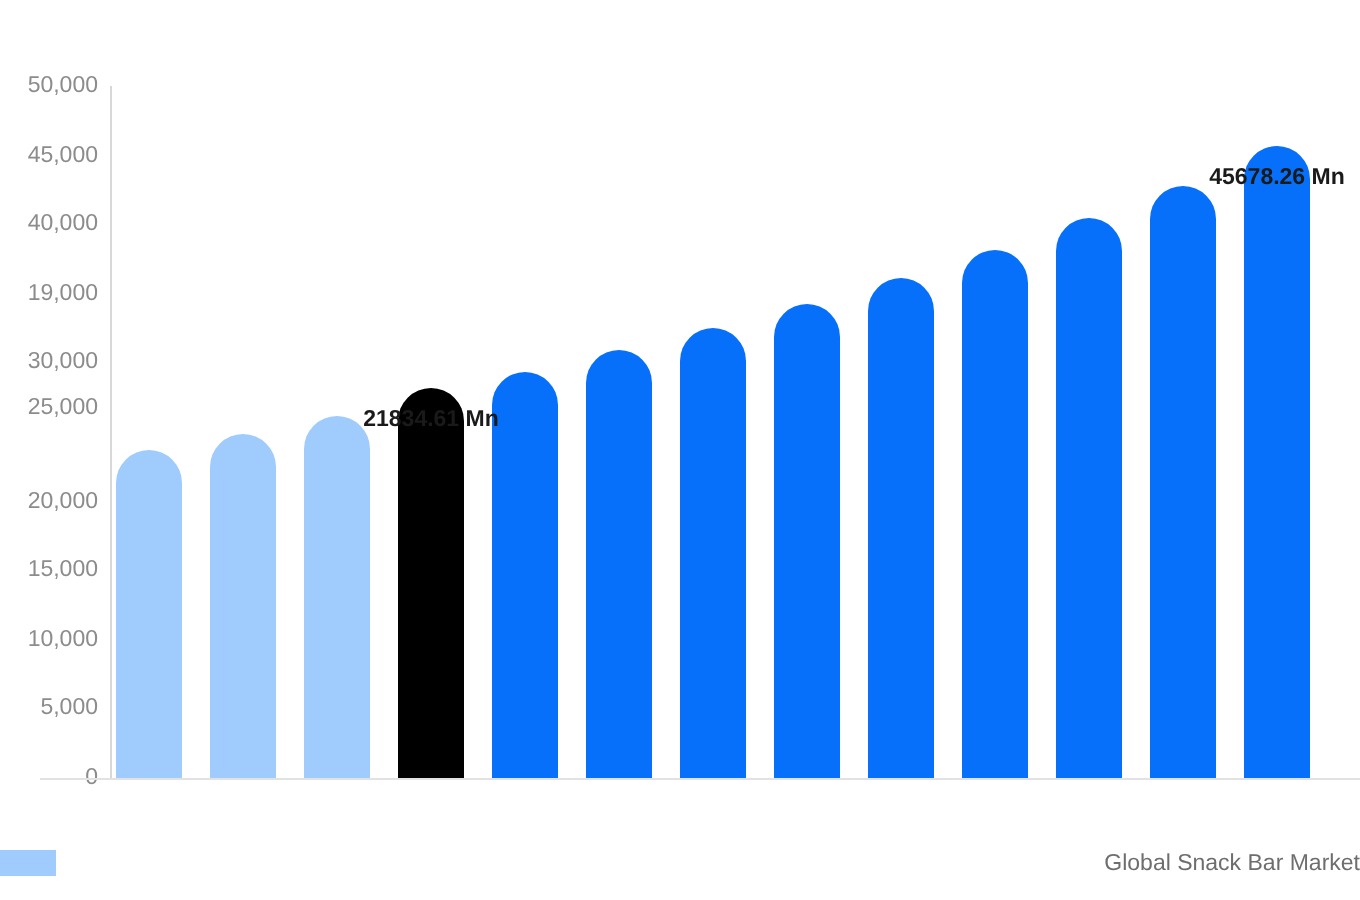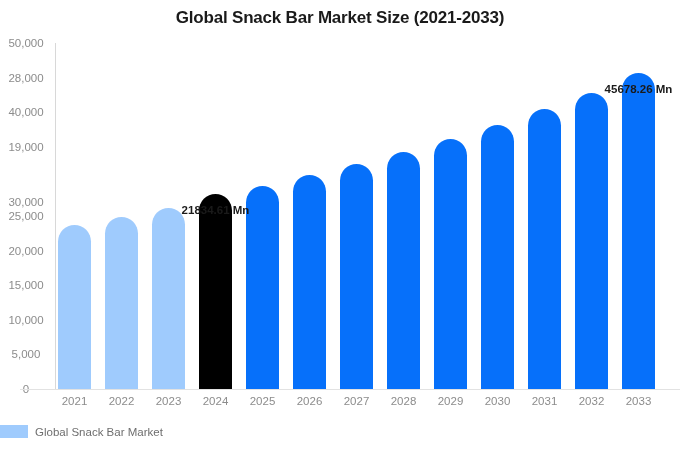--- a/index.html
+++ b/index.html
@@ -45,21 +45,21 @@
     width: 660px;
     height: 1px;
     background: #e2e2e2;
   }
 
   
   .y-label {
     position: absolute;
     right: 0;
     width: 46px;
-    text-align: center;
+    text-align: right;
     font-size: 11.5px;
     color: #8c8c8c;
     transform: translateY(-50%);
     white-space: nowrap;
   }
   .y-labels-col {
     position: absolute;
     left: 0;
     top: 0;
     width: 49px;
@@ -111,51 +111,50 @@
   }
 
   
   .legend {
     position: absolute;
     left: 0;
     top: 425px;
     width: 680px;
     display: flex;
     align-items: center;
-    justify-content: flex-start;
+    justify-content: space-between;
     gap: 7px;
   }
   .legend-swatch {
     width: 28px;
     height: 13px;
     background: #9fcbfd;
   }
   .legend-label {
     font-size: 11.5px;
     color: #6e6e6e;
   }
 </style>
 </head>
 <body>
 
 <div id="chart-root">
 
-  <div class="chart-title">Global Snack Bar Market Size (2021-2033)</div>
 
   <div class="y-labels-col">
       <div class="y-label" style="top: 389px;">0</div>
       <div class="y-label" style="top: 354.4px;">5,000</div>
       <div class="y-label" style="top: 319.8px;">10,000</div>
       <div class="y-label" style="top: 285.2px;">15,000</div>
       <div class="y-label" style="top: 250.6px;">20,000</div>
-      <div class="y-label" style="top: 216px;">25,000</div>
-      <div class="y-label" style="top: 181.4px; margin-top: 21px;">30,000</div>
+      <div class="y-label" style="top: 204px;">25,000</div>
+      <div class="y-label" style="top: 181.4px;">30,000</div>
       <div class="y-label" style="top: 146.8px;">19,000</div>
       <div class="y-label" style="top: 112.2px;">40,000</div>
-      <div class="y-label" style="top: 77.6px;">28,000</div>
+      <div class="y-label" style="top: 77.6px;">45,000</div>
       <div class="y-label" style="top: 43px;">50,000</div>
     </div>
 
   <div class="y-axis-line"></div>
   <div class="x-axis-line"></div>
 
   <div class="bars-layer">
       <div class="bar" style="left: 3px; height: 164.004px; background: rgb(159, 203, 253);"></div>
       <div class="bar" style="left: 50px; height: 172.308px; background: rgb(159, 203, 253);"></div>
       <div class="bar" style="left: 97px; height: 181.304px; background: rgb(159, 203, 253);"></div>
@@ -164,35 +163,20 @@
       <div class="bar" style="left: 238px; height: 213.828px; background: rgb(6, 112, 250);"></div>
       <div class="bar" style="left: 285px; height: 224.9px; background: rgb(6, 112, 250);"></div>
       <div class="bar" style="left: 332px; height: 237.356px; background: rgb(6, 112, 250);"></div>
       <div class="bar" style="left: 379px; height: 250.504px; background: rgb(6, 112, 250);"></div>
       <div class="bar" style="left: 426px; height: 264.344px; background: rgb(6, 112, 250);"></div>
       <div class="bar" style="left: 473px; height: 279.568px; background: rgb(6, 112, 250);"></div>
       <div class="bar" style="left: 520px; height: 296.176px; background: rgb(6, 112, 250);"></div>
       <div class="bar" style="left: 567px; height: 316.094px; background: rgb(6, 112, 250);"></div>
     </div>
 
-  <div class="x-labels-row">
-      <div class="x-label" style="left: 19.5px;">2021</div>
-      <div class="x-label" style="left: 66.5px;">2022</div>
-      <div class="x-label" style="left: 113.5px;">2023</div>
-      <div class="x-label" style="left: 160.5px;">2024</div>
-      <div class="x-label" style="left: 207.5px;">2025</div>
-      <div class="x-label" style="left: 254.5px;">2026</div>
-      <div class="x-label" style="left: 301.5px;">2027</div>
-      <div class="x-label" style="left: 348.5px;">2028</div>
-      <div class="x-label" style="left: 395.5px;">2029</div>
-      <div class="x-label" style="left: 442.5px;">2030</div>
-      <div class="x-label" style="left: 489.5px;">2031</div>
-      <div class="x-label" style="left: 536.5px;">2032</div>
-      <div class="x-label" style="left: 583.5px;">2033</div>
-    </div>
 
   <div class="legend">
     <span class="legend-swatch" style="background: rgb(159, 203, 253);"></span>
     <span class="legend-label">Global Snack Bar Market</span>
   </div>
 
 <div class="bar-annotation" style="left: 215.5px; top: 172.296px;">21834.61 Mn</div>
     <div class="bar-annotation" style="left: 638.5px; top: 50.9064px;">45678.26 Mn</div>
   </div>
 

